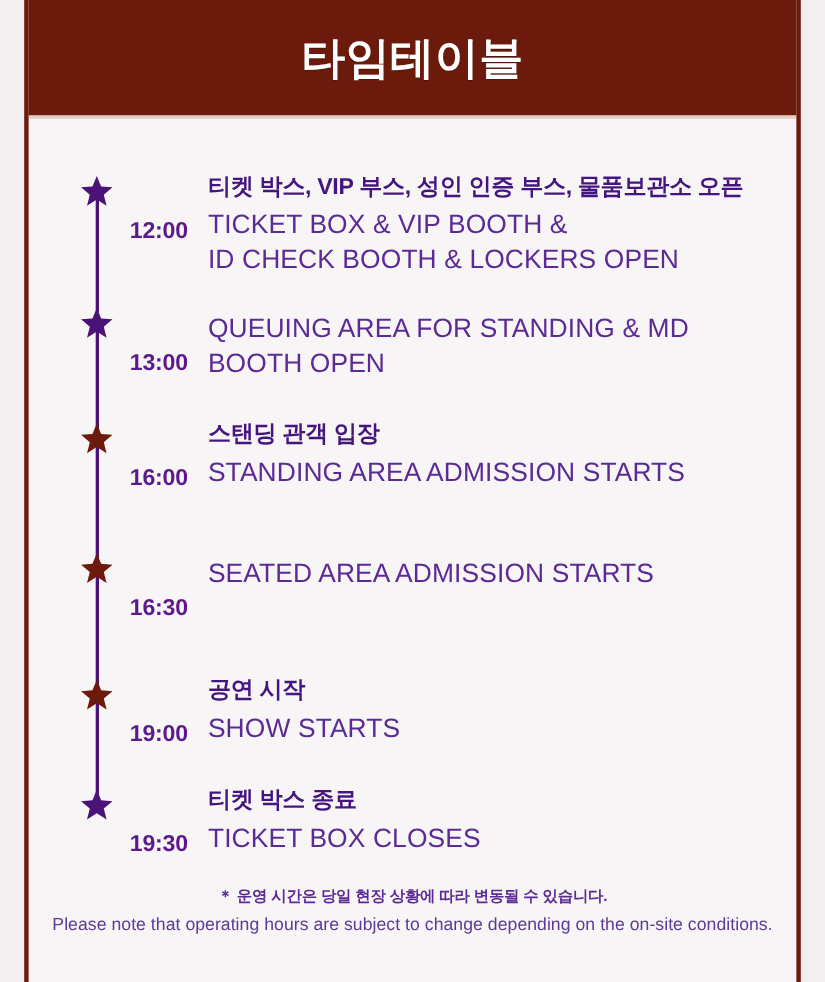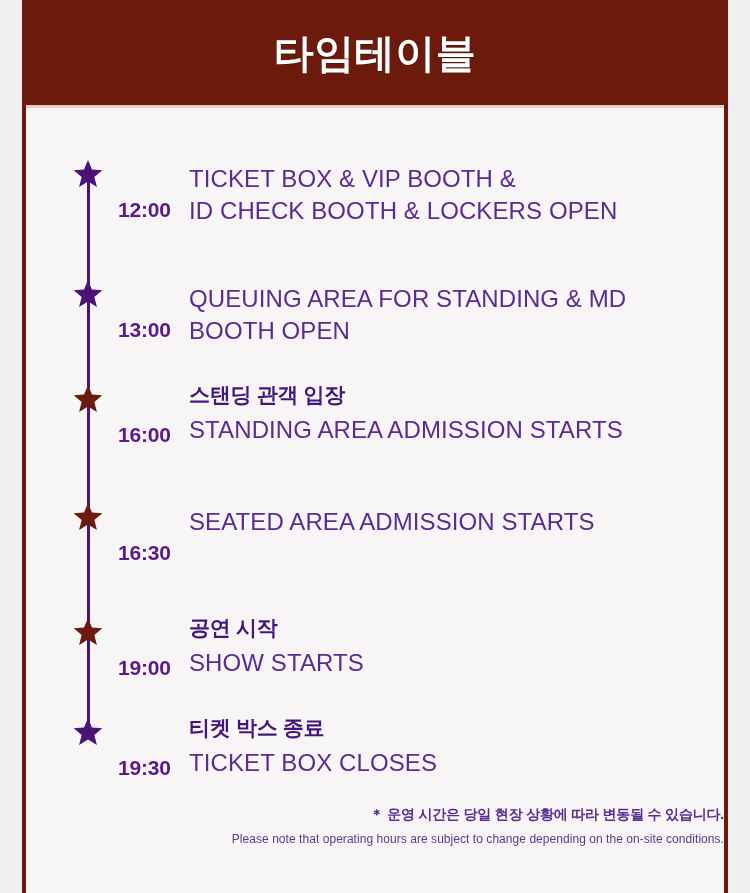--- a/index.html
+++ b/index.html
@@ -169,31 +169,31 @@
     margin-top: 6px;
     white-space: pre-line;
   }
 
   
   .footer {
     position: absolute;
     left: 26px;
     top: 806px;
     width: 698px;
-    text-align: right;
+    text-align: center;
     z-index: 8;
   }
   .footer-ko {
     font-size: 14px;
     font-weight: 700;
     color: #5b2a94;
     letter-spacing: -0.2px;
   }
   .footer-en {
-    font-size: 12px;
+    font-size: 16px;
     font-weight: 400;
     color: #5c3a92;
     margin-top: 8px;
     letter-spacing: 0.05px;
   }
 </style>
 </head>
 <body>
 
 <div id="poster">
@@ -214,20 +214,21 @@
 
   <div class="entries" id="entries">
       <div class="entry" style="top: 157px;">
         <div class="star" style="top: 2px;">
           <svg viewBox="0 0 30 29" xmlns="http://www.w3.org/2000/svg">
             <path d="M15,1 L18.95,10.6 L29.3,11.3 L21.35,18.0 L23.9,28.0 L15,22.4 L6.1,28.0 L8.65,18.0 L0.7,11.3 L11.05,10.6 Z" fill="#4b1278"></path>
           </svg>
         </div>
         <div class="entry-time">12:00</div>
         <div class="entry-body">
+          <div class="entry-ko">티켓 박스, VIP 부스, 성인 인증 부스, 물품보관소 오픈</div>
           <div class="entry-en">TICKET BOX &amp; VIP BOOTH &amp;
 ID CHECK BOOTH &amp; LOCKERS OPEN</div>
         </div>
       </div>
       <div class="entry" style="top: 277px;">
         <div class="star" style="top: 2px;">
           <svg viewBox="0 0 30 29" xmlns="http://www.w3.org/2000/svg">
             <path d="M15,1 L18.95,10.6 L29.3,11.3 L21.35,18.0 L23.9,28.0 L15,22.4 L6.1,28.0 L8.65,18.0 L0.7,11.3 L11.05,10.6 Z" fill="#4b1278"></path>
           </svg>
         </div>

